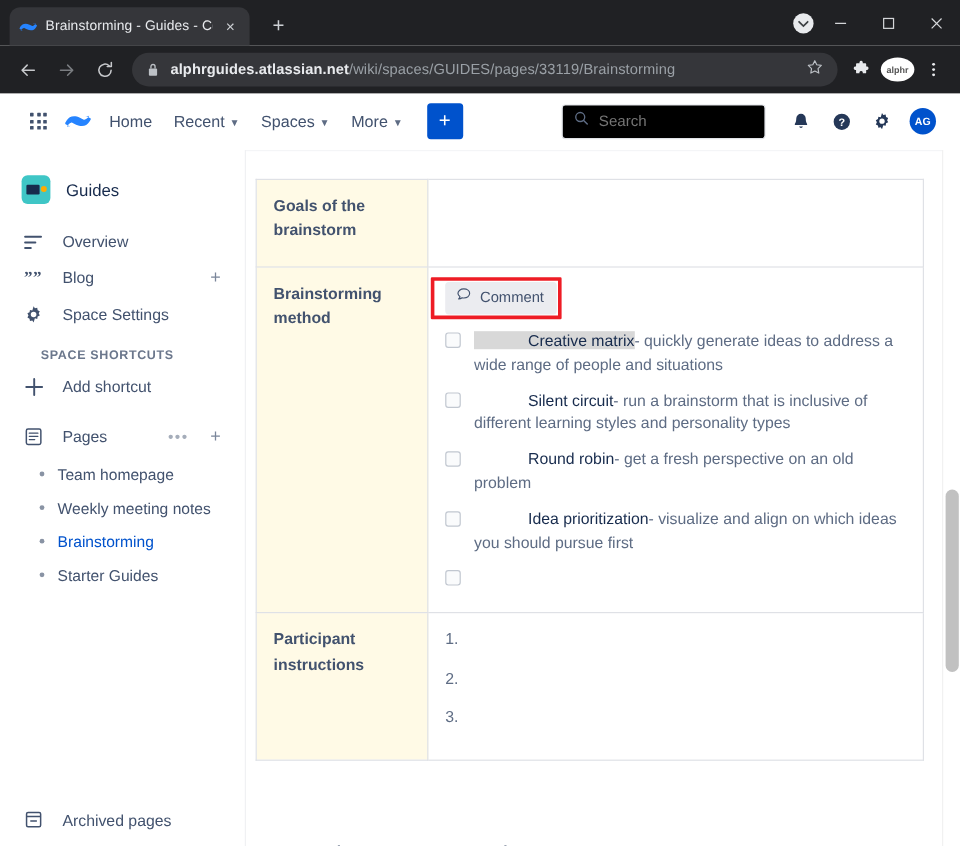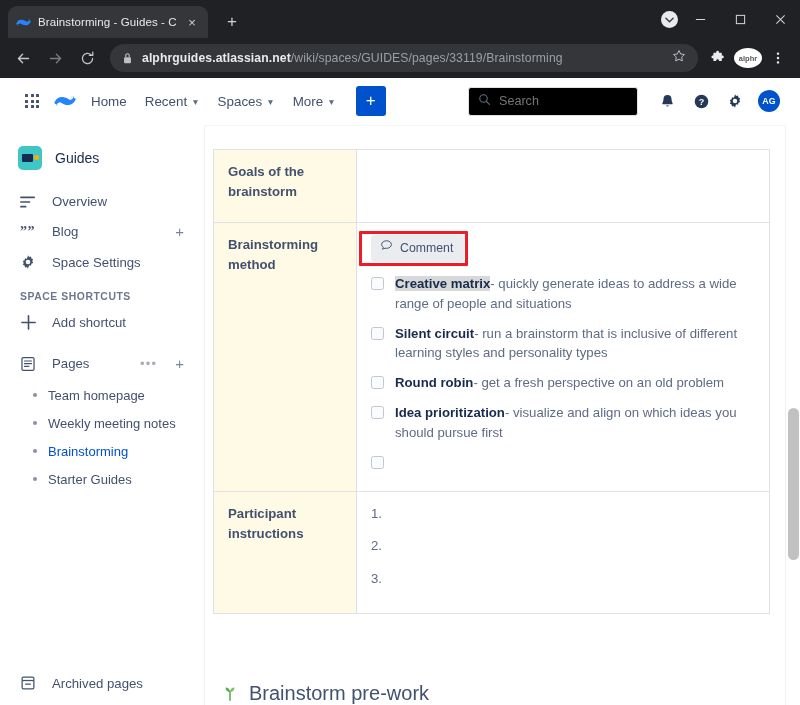--- a/index.html
+++ b/index.html
@@ -141,21 +141,21 @@
     display: flex; align-items: center; gap: 14px;
     padding: 7px 12px 7px 18px; font-size: 13.2px; color: #42526e;
     position: relative;
   }
   .side-item .s-ico { width: 20px; flex: 0 0 20px; display: flex; align-items: center; justify-content: center; color:#42526e; }
   .side-item .s-lbl { flex: 1; }
   .side-plus { color: #7a869a; font-size: 15px; font-weight: 300; padding-right: 8px;}
   .side-dots { color: #a5adba; font-size: 13px; letter-spacing: 1.2px; padding-right:4px;}
   .section-head {
     font-size: 10.4px; color: #6b778c; font-weight: 700; letter-spacing: .55px;
-    padding: 14px 18px 5px 20px;
+    padding: 14px 18px 5px 34px;
   }
   .page-list { padding-top: 2px; }
   .page-item {
     display: flex; align-items: center; gap: 11px;
     padding: 6.5px 12px 6.5px 33px; font-size: 13px; color: #42526e;
   }
   .page-item .bullet { width: 4px; height: 4px; border-radius: 50%; background: #8993a4; flex: 0 0 4px; }
   .page-item.active { color: #0052cc; }
   .page-item.active .bullet { background: #8993a4; }
   .archived { position: absolute; left: 0; right: 0; bottom: 20px; }
@@ -192,21 +192,21 @@
   ul.tasks { list-style: none; margin: 4px 0 0 0; }
   ul.tasks li {
     display: flex; gap: 11px; align-items: flex-start;
     margin-bottom: 10px; line-height: 1.5;
   }
   .cbx {
     width: 13px; height: 13px; border: 1px solid #c1c7d0; border-radius: 2.5px;
     background: #fafbfc; flex: 0 0 13px; margin-top: 3px;
   }
   .task-txt { font-size: 13.2px; color: #5e6c84; }
-  .task-txt b { color: #172b4d; font-weight: 700; }
+  .task-txt b { color: #172b4d; font-weight: 400; padding-left: 45px; }
   .sel { background: #d8d8d8; }
 
   ol.nums { list-style: none; margin: 0; counter-reset: n; }
   ol.nums li { counter-increment: n; font-size: 13.2px; color: #5e6c84; margin-bottom: 12px; }
   ol.nums li:before { content: counter(n) "."; }
 
   .section-title {
     display: flex; align-items: center; gap: 10px;
     margin: 68px 0 22px 8px; font-size: 20px; color: #42526e; font-weight: 400; text-align: right;
   }

